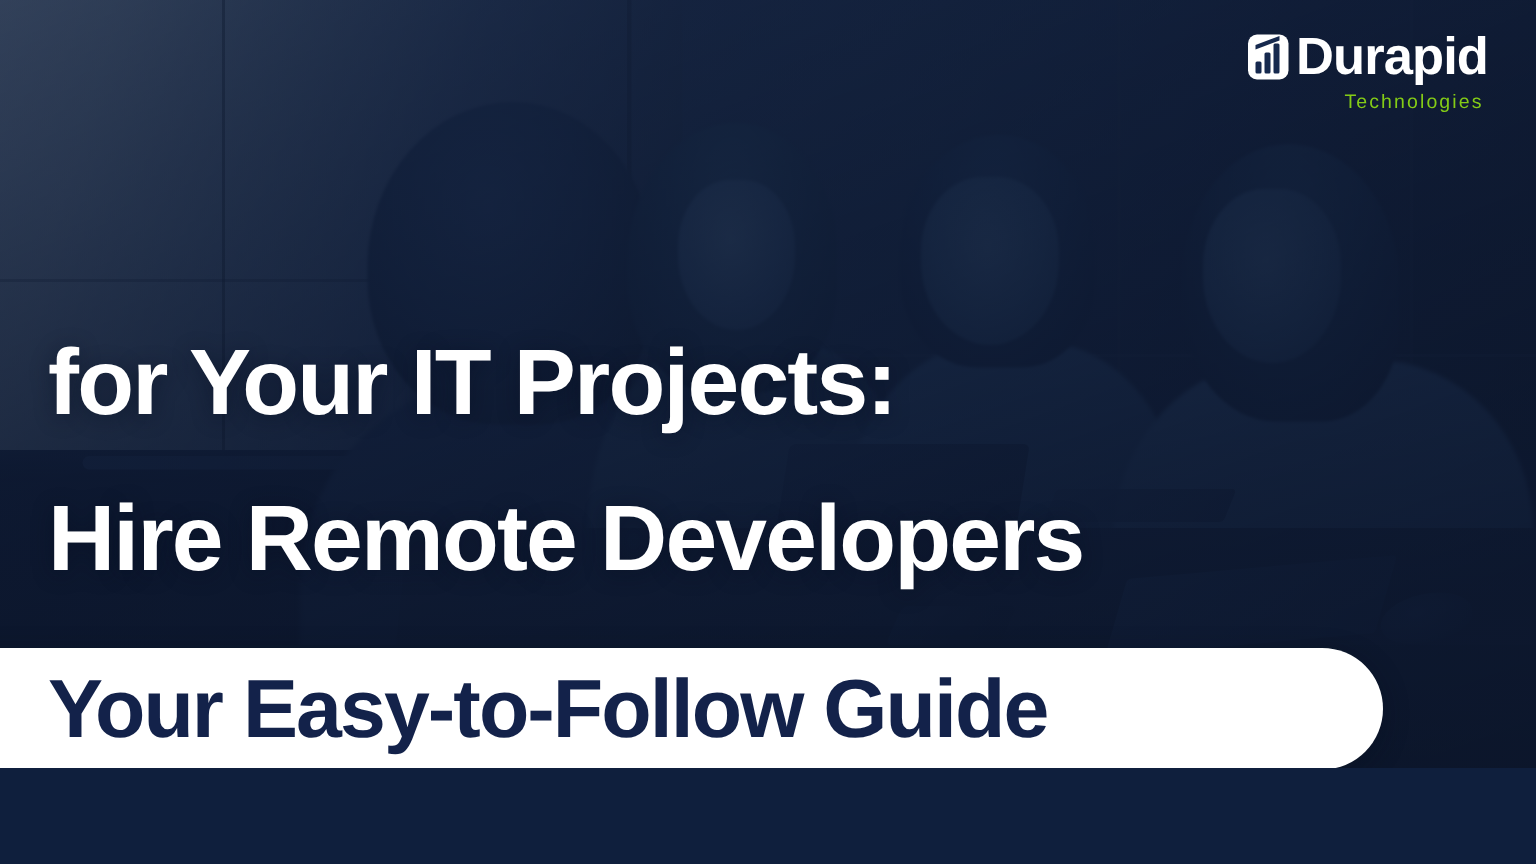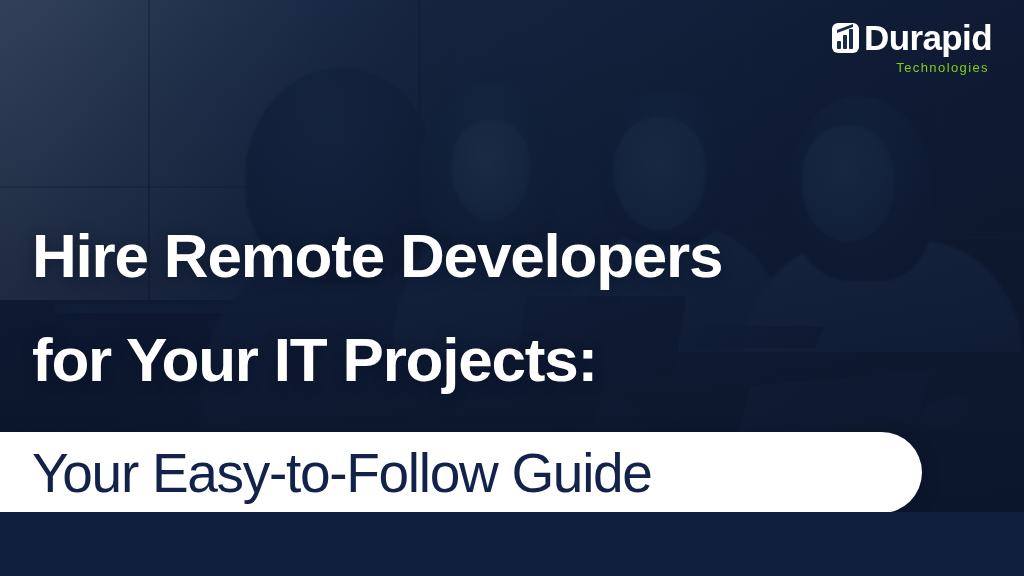--- a/index.html
+++ b/index.html
@@ -211,21 +211,21 @@
     position:absolute; left:-60px; top:432px; z-index:5;
     width:982px; height:81px;
     background:#ffffff;
     border-radius:42px;
     box-shadow:0 4px 18px rgba(5,12,28,.30);
   }
   .pill-text {
     position:absolute; left:92px; top:50%;
     transform:translateY(-50%);
     color:#13224a;
-    font-size:55px; font-weight:400;
+    font-size:55px; font-weight:700;
     letter-spacing:-1.3px; line-height:1;
     white-space:nowrap;
   }
 </style>
 </head>
 <body>
 
 <div class="banner">
 
   <div class="photo-layer">
@@ -277,21 +277,21 @@
         <rect x="12" y="14" width="4" height="14" rx="1" fill="#16294e"></rect>
         <rect x="18" y="8" width="4" height="20" rx="1" fill="#16294e"></rect>
         <path d="M6 9 L22 3 L22 6 L6 12 Z" fill="#16294e"></path>
       </svg>
       <span class="logo-word">Durapid</span>
     </div>
     <span class="logo-sub">Technologies</span>
   </div>
 
   <h1 class="headline">
+    <span class="line">for Your IT Projects:</span>
     <span class="line">Hire Remote Developers</span>
-    <span class="line">for Your IT Projects:</span>
   </h1>
 
   <div class="pill">
     <span class="pill-text">Your Easy-to-Follow Guide</span>
   </div>
 
 </div>
 
 </body></html>

